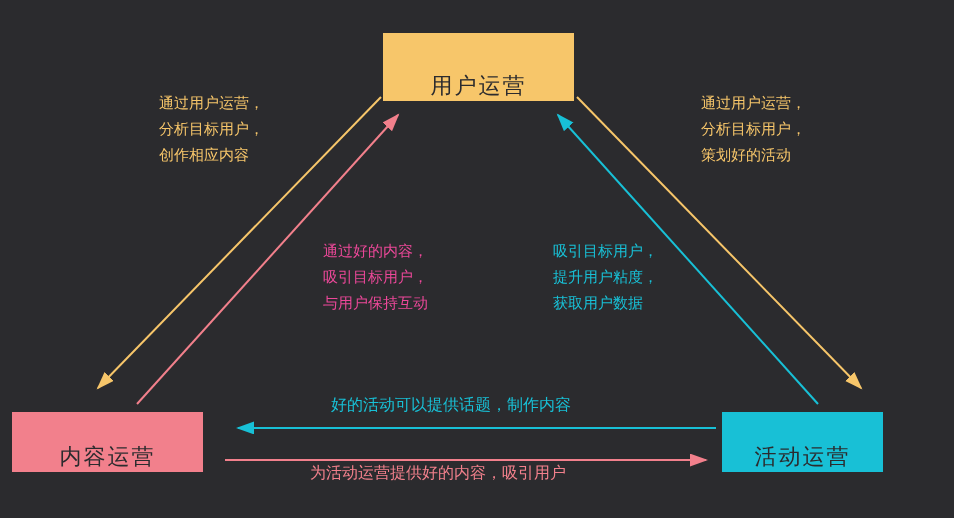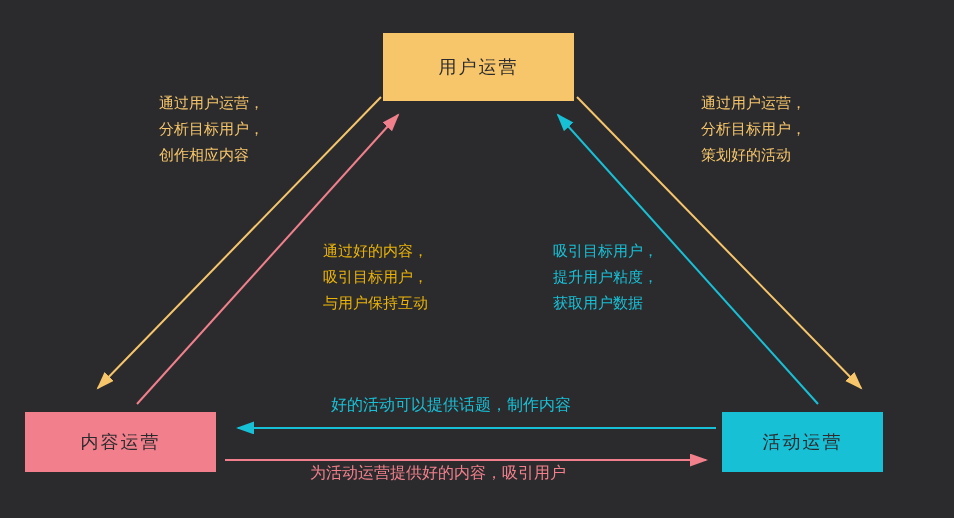--- a/index.html
+++ b/index.html
@@ -18,36 +18,36 @@
   #edges {
     position: absolute;
     left: 0;
     top: 0;
     width: 954px;
     height: 518px;
   }
   .node {
     position: absolute;
     display: flex;
-    align-items: center;
+    align-items: flex-end;
     justify-content: center;
-    font-size: 18px;
+    font-size: 22px;
     letter-spacing: 2px;
     color: #2b2b2e;
     box-sizing: border-box;
   }
   .node-top {
     left: 383px;
     top: 33px;
     width: 191px;
     height: 68px;
     background: #f7c66a;
   }
   .node-left {
-    left: 25px;
+    left: 12px;
     top: 412px;
     width: 191px;
     height: 60px;
     background: #f2808c;
   }
   .node-right {
     left: 722px;
     top: 412px;
     width: 161px;
     height: 60px;
@@ -55,21 +55,21 @@
   }
   .lbl {
     position: absolute;
     font-size: 15px;
     line-height: 26px;
     white-space: pre;
     margin-left: 20px;
   }
   .lbl-tl { left: 139px; top: 90px;  color: #f7c66a; }
   .lbl-tr { left: 681px; top: 90px;  color: #f7c66a; }
-  .lbl-ml { left: 303px; top: 238px; color: #eab308; }
+  .lbl-ml { left: 303px; top: 238px; color: #ec4899; }
   .lbl-mr { left: 533px; top: 238px; color: #18c0d6; }
   .lbl-bt { left: 311px; top: 392px; color: #18c0d6; font-size: 16px; }
   .lbl-bb { left: 290px; top: 460px; color: #f2808c; font-size: 16px; }
 </style>
 </head>
 <body>
 
 <div id="stage">
 
   <svg id="edges" viewBox="0 0 954 518">

